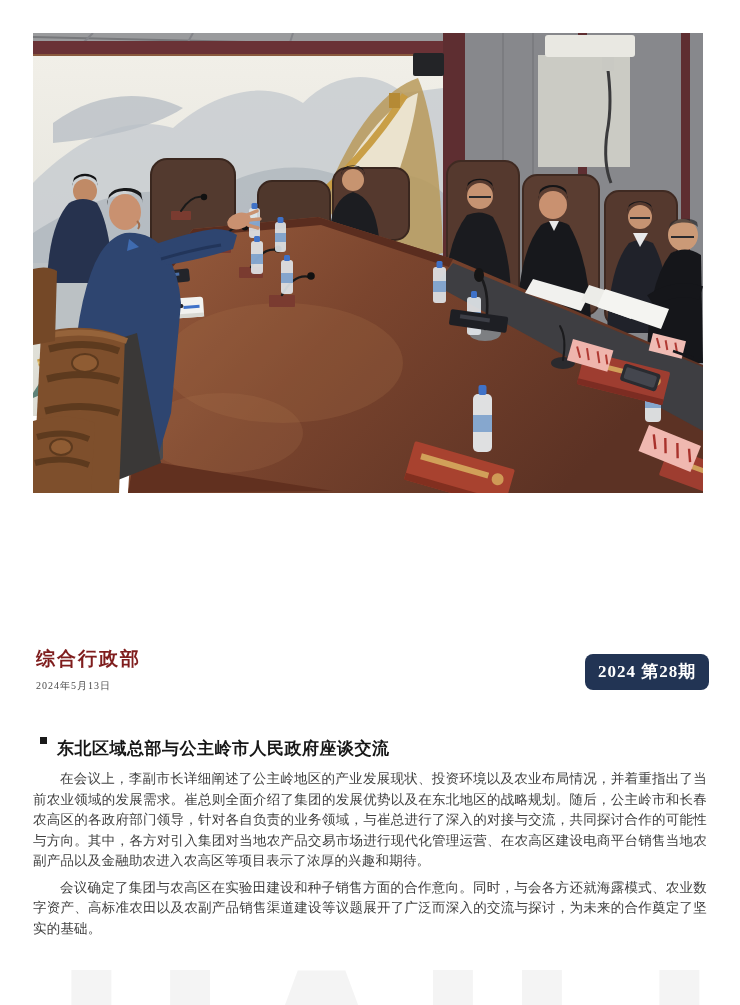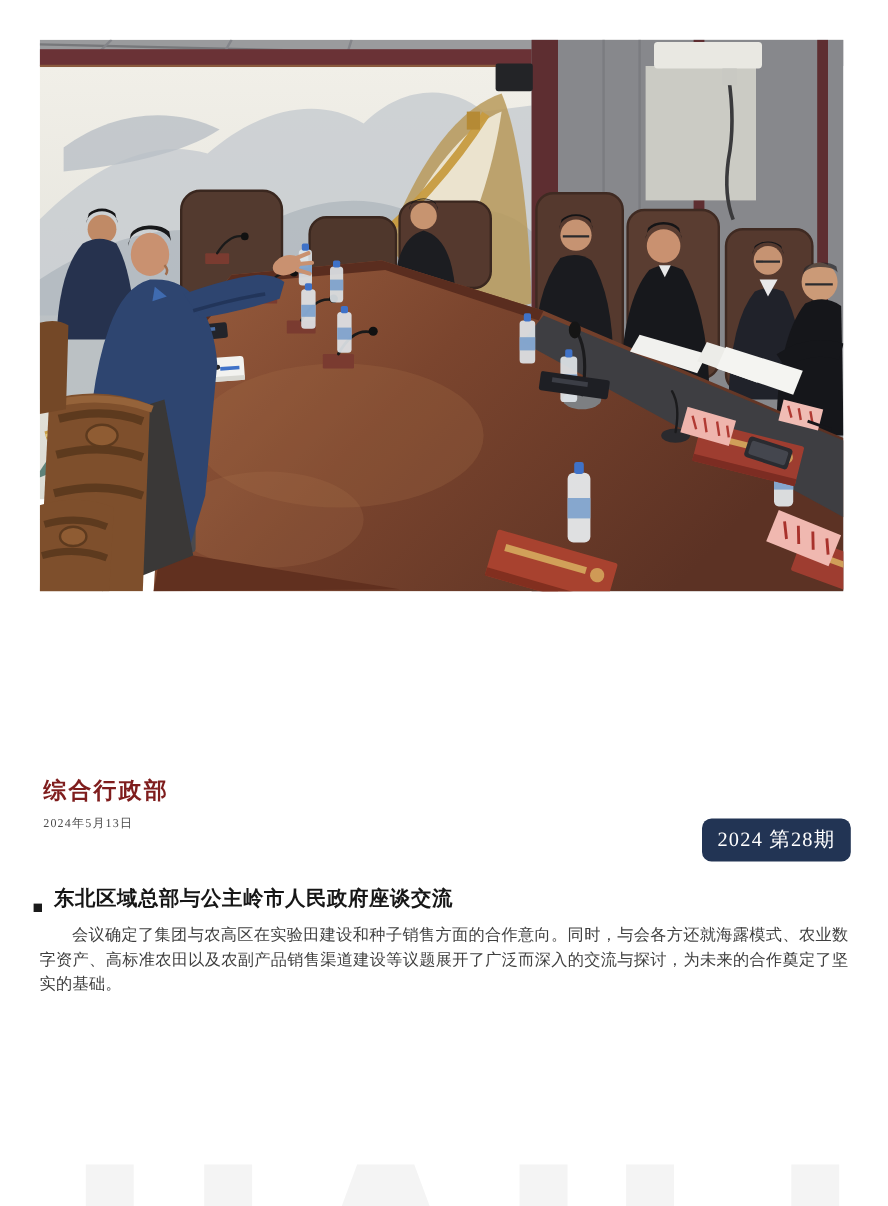--- a/index.html
+++ b/index.html
@@ -21,26 +21,26 @@
     font-weight:bold;font-size:19px;color:#7f1d1d;letter-spacing:2px;
   }
   .date{
     font-family:"Liberation Serif","DejaVu Serif",serif;
     font-size:10px;color:#4a4a4a;margin-top:7px;letter-spacing:1px;
   }
   .issue-badge{
     position:absolute;right:31px;top:654px;z-index:2;
     background:#223454;color:#ffffff;border-radius:8px;
     font-family:"Liberation Serif","DejaVu Serif",serif;
-    font-weight:normal;font-size:17px;letter-spacing:1px;
-    padding:6px 12px 7px 12px;min-width:100px;text-align:center;margin-top:28px;
+    font-weight:bold;font-size:17px;letter-spacing:1px;
+    padding:6px 12px 7px 12px;min-width:100px;text-align:center;
   }
   .headline-row{
-    position:absolute;left:28px;top:737px;z-index:2;
-    display:flex;align-items:flex-end;font-family:Liberation Serif, serif;
+    position:absolute;left:40px;top:737px;z-index:2;
+    display:flex;align-items:flex-start;font-family:Liberation Serif, serif;
   }
   .headline-bullet{
     width:7px;height:7px;background:#1a1a1a;margin-right:10px;flex:0 0 auto;
   }
   .headline{
     font-size:17px;font-weight:bold;color:#161616;letter-spacing:0.5px;
   }
   .article{
     position:absolute;left:33px;top:769px;width:674px;z-index:1;
   }
@@ -348,14 +348,15 @@
 </div>
 
 <div class="issue-badge">2024 第28期</div>
 
 <div class="headline-row">
   <span class="headline-bullet"></span>
   <span class="headline">东北区域总部与公主岭市人民政府座谈交流</span>
 </div>
 
 <div class="article">
+  <p>在会议上，李副市长详细阐述了公主岭地区的产业发展现状、投资环境以及农业布局情况，并着重指出了当前农业领域的发展需求。崔总则全面介绍了集团的发展优势以及在东北地区的战略规划。随后，公主岭市和长春农高区的各政府部门领导，针对各自负责的业务领域，与崔总进行了深入的对接与交流，共同探讨合作的可能性与方向。其中，各方对引入集团对当地农产品交易市场进行现代化管理运营、在农高区建设电商平台销售当地农副产品以及金融助农进入农高区等项目表示了浓厚的兴趣和期待。</p>
   <p>会议确定了集团与农高区在实验田建设和种子销售方面的合作意向。同时，与会各方还就海露模式、农业数字资产、高标准农田以及农副产品销售渠道建设等议题展开了广泛而深入的交流与探讨，为未来的合作奠定了坚实的基础。</p>
 </div>
 
 </body></html>

